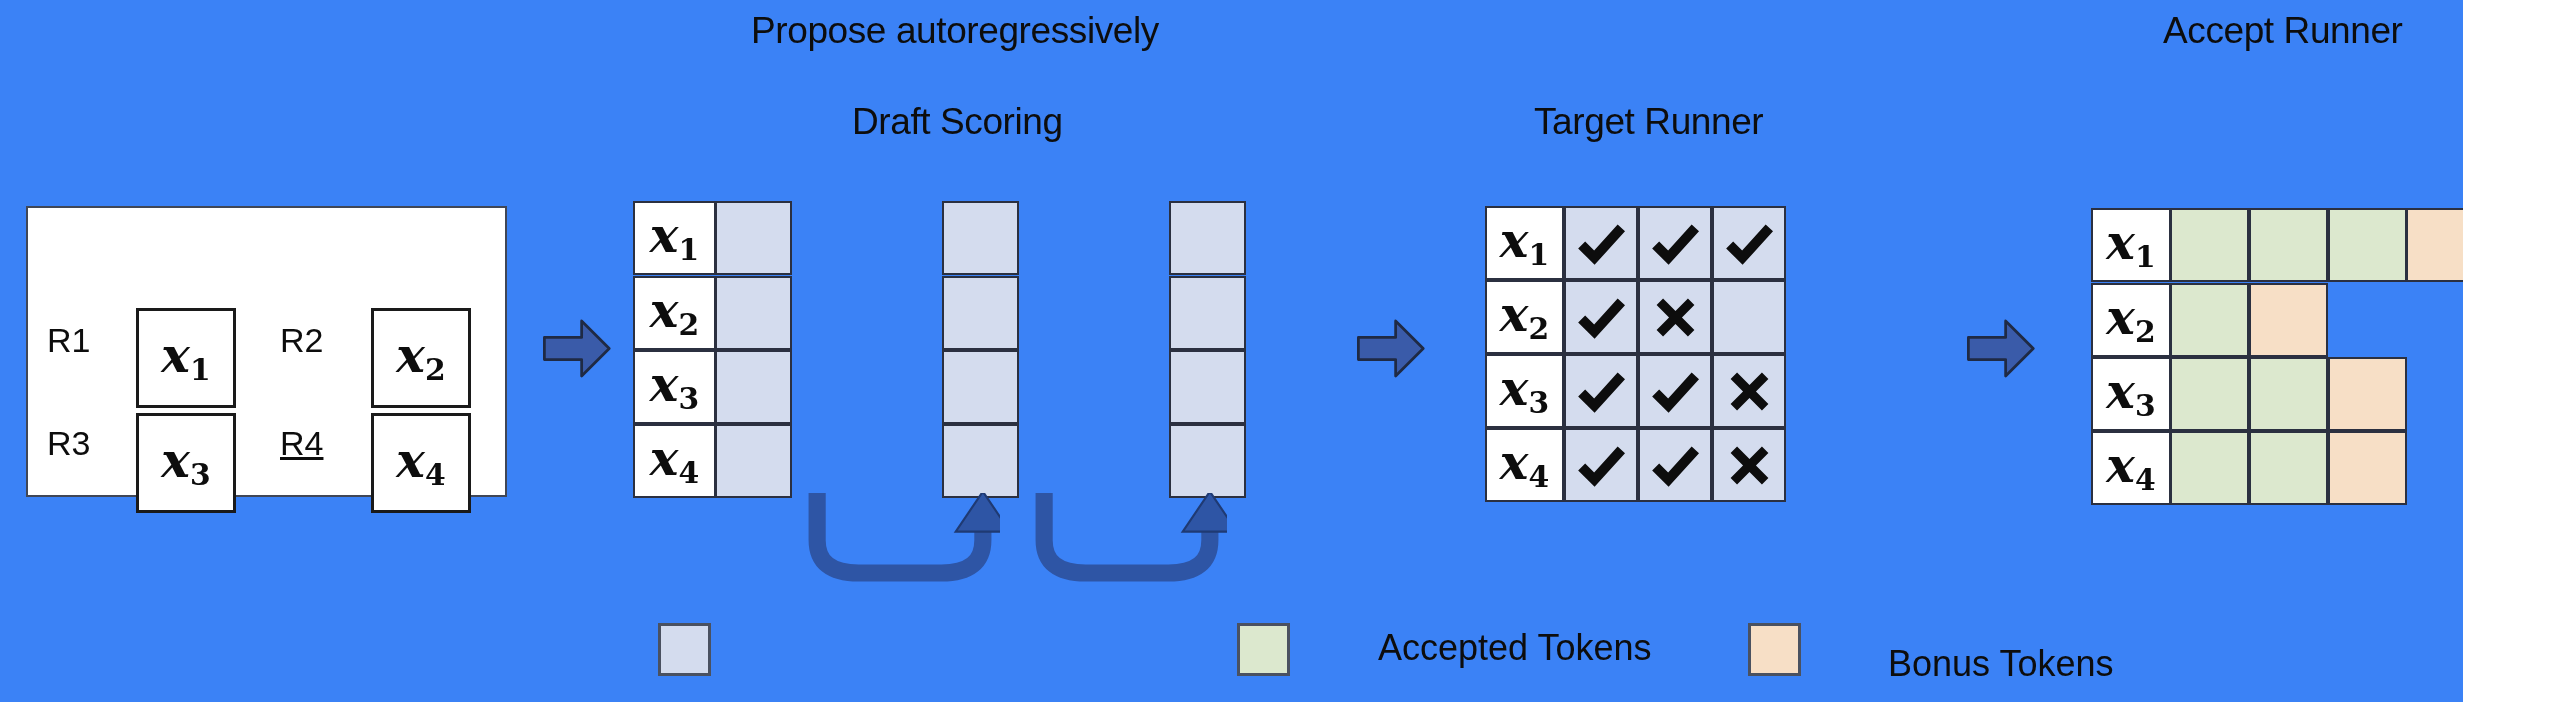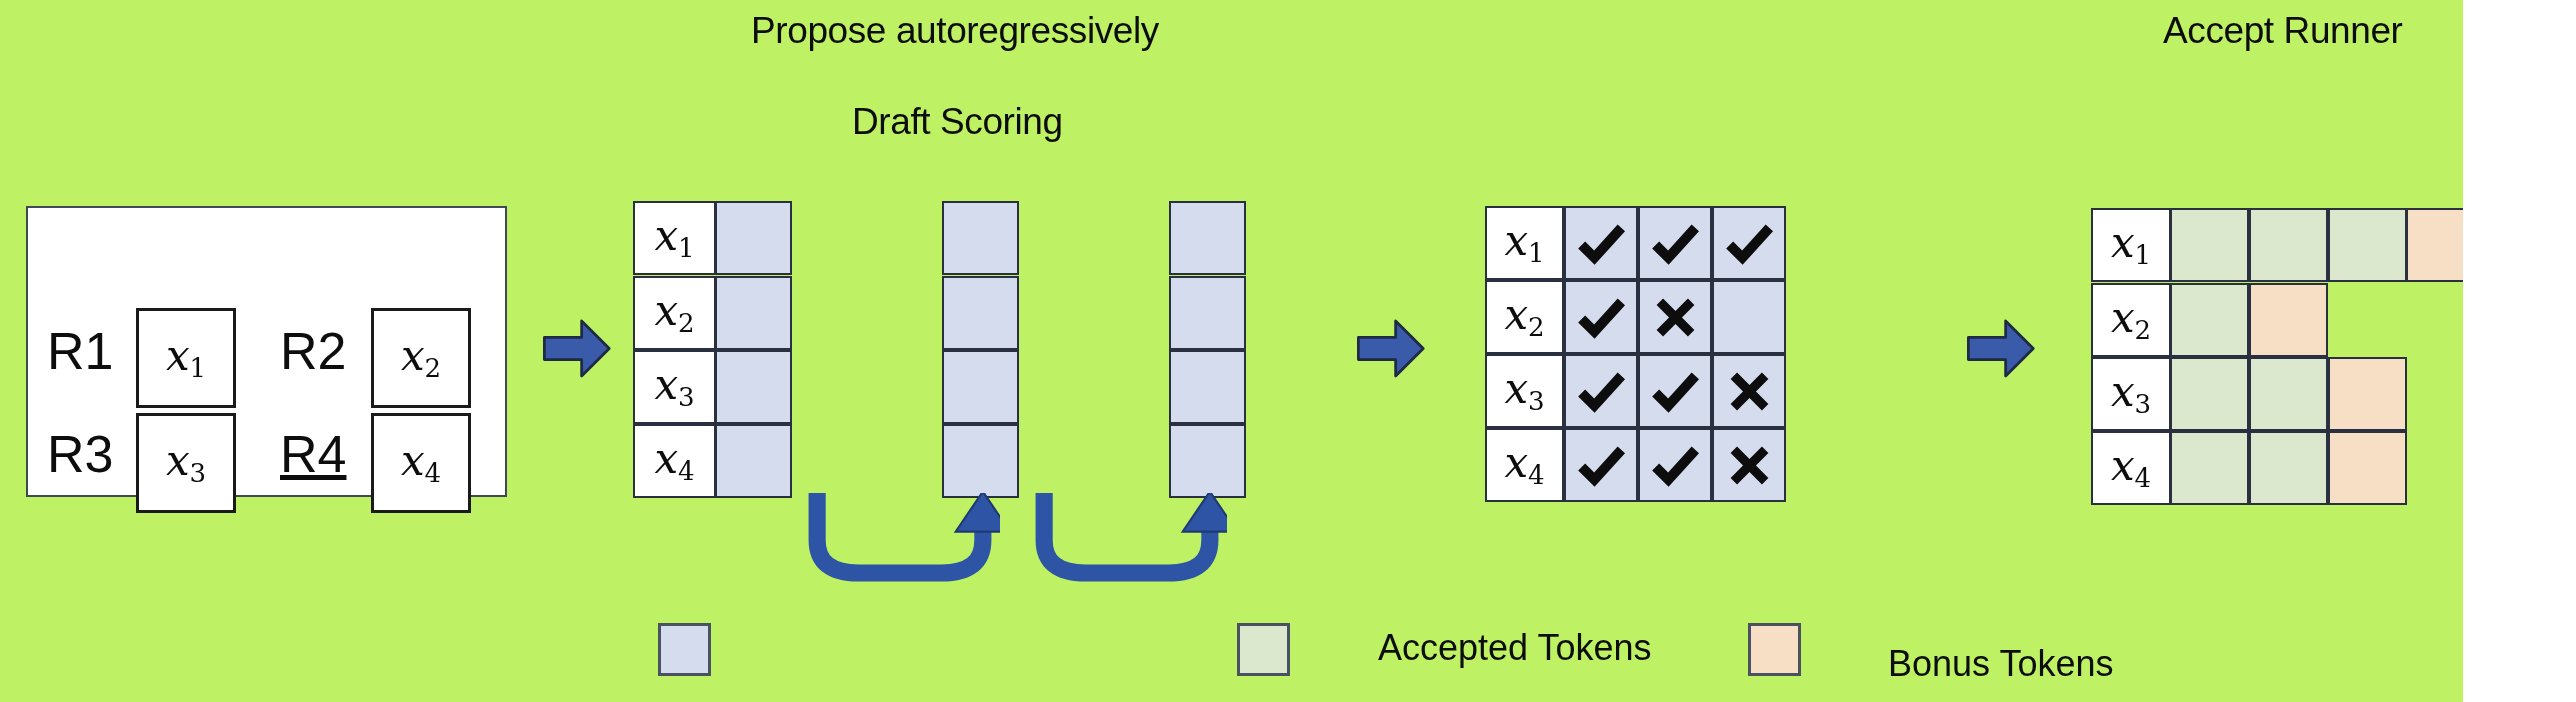--- a/index.html
+++ b/index.html
@@ -8,21 +8,21 @@
     background: #ffffff;
   }
   body {
     font-family: "Liberation Sans", sans-serif;
     color: #000000;
   }
   #stage {
     position: relative;
     width: 2463px;
     height: 703px;
-    background: #bef264;
+    background: #3b82f6;
     overflow: hidden;
   }
 
   .title {
     position: absolute;
     font-size: 37px;
     color: #0d0d0d;
     white-space: nowrap;
     letter-spacing: -0.4px;
     font-weight: 400;
@@ -42,44 +42,45 @@
   .pool-title {
     position: absolute;
     left: 51px;
     top: 227px;
     font-size: 39px;
     color: #0d0d0d;
     white-space: nowrap;
   }
   .pool-rlabel {
     position: absolute;
-    font-size: 52px;
+    font-size: 34px;
     color: #0d0d0d;
     white-space: nowrap;
     text-align: center;
   }
   .pool-cell {
     position: absolute;
     width: 100px;
     height: 100px;
     border: 3.6px solid #1a1a1a;
     box-sizing: border-box;
     background: #ffffff;
     display: flex;
     align-items: center;
     justify-content: center;
   }
 
   .xvar {
     font-family: "DejaVu Serif", serif;
     font-style: italic;
-    font-size: 42px;
+    font-size: 48px;
     line-height: 1;
     color: #0d0d0d;
     white-space: nowrap;
+    font-weight: bold;
   }
   .xvar sub {
     font-size: 0.62em;
     font-style: normal;
     font-family: "DejaVu Serif", serif;
     vertical-align: -0.28em;
   }
 
   
   .block-arrow {
@@ -132,20 +133,21 @@
     white-space: nowrap;
   }
 </style>
 </head>
 <body>
 
 <div id="stage">
 
   <div class="title" style="left:751px; top:10px;">Propose autoregressively</div>
   <div class="title" style="left:852px; top:101px;">Draft Scoring</div>
+  <div class="title" style="left:1534px; top:101px;">Target Runner</div>
   <div class="title" style="left:2163px; top:10px;">Accept Runner</div>
 
   <div class="pool-box"></div>
 
   <div class="pool-rlabel" style="left:47px; top:321px;">R1</div>
   <div class="pool-cell" style="left:136px; top:308px;">
     <span class="xvar"><span>x</span><sub>1</sub></span>
   </div>
 
   <div class="pool-rlabel" style="left:280px; top:321px;">R2</div>

